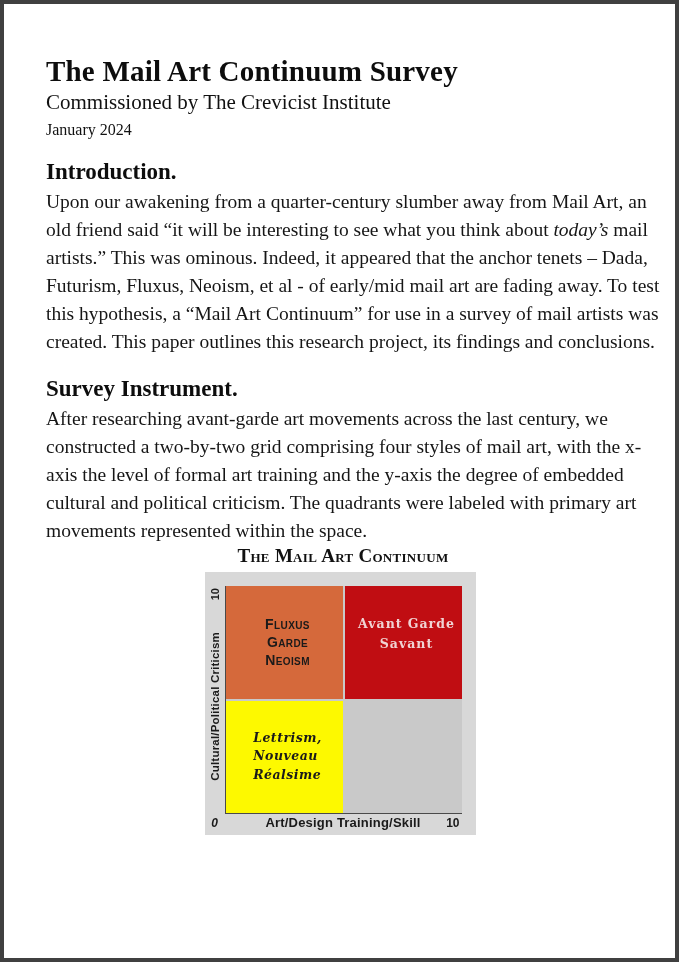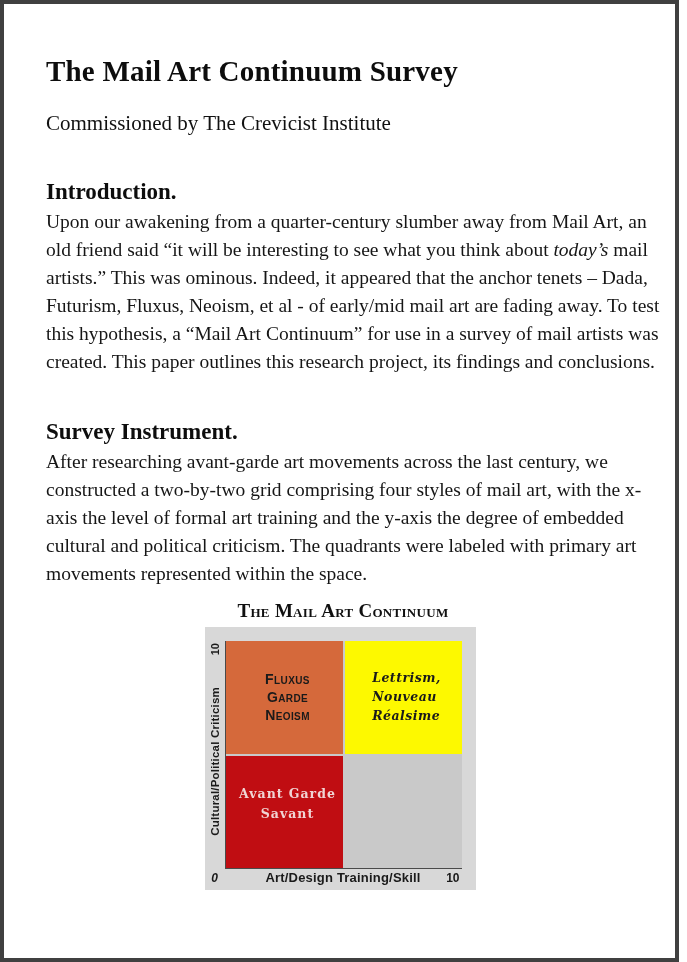--- a/index.html
+++ b/index.html
@@ -19,37 +19,37 @@
     position:absolute; inset:9px;
     background:#ffffff;
     padding:42px 32px 0 33px;
     overflow:hidden;
   }
   .doc-title {
     font-size:29px; font-weight:bold; letter-spacing:0.2px;
     color:#0d0d0d;
   }
   .doc-subtitle {
-    font-size:21px; margin-top:23px; color:#111;
+    font-size:21px; margin-top:2px; color:#111;
   }
   .doc-date {
     font-size:16px; margin-top:6px; color:#111;
   }
-  .section { margin-top:43px; }
+  .section { margin-top:20px; }
   .section-heading {
     font-size:23px; font-weight:bold; color:#0d0d0d;
   }
   .body-text {
     font-size:19.5px; line-height:28px; margin-top:3px;
     color:#161616; width:624px;
   }
   .body-text .it { font-style:italic;text-align:right; }
 
   
-  .figure { margin-top:12px; }
+  .figure { }
   .figure-title {
     text-align:center;
     font-family:"Liberation Serif", serif;
     font-variant:small-caps;
     font-weight:bold;
     font-size:19px;
     letter-spacing:0.3px;
     color:#101010;
     margin-left:6px;
   }
@@ -141,20 +141,21 @@
   }
 </style>
 </head>
 <body>
 
 <div class="frame">
   <div class="page">
 
     <h1 class="doc-title">The Mail Art Continuum Survey</h1>
     <div class="doc-subtitle">Commissioned by The Crevicist Institute</div>
+    <div class="doc-date">January 2024</div>
 
     <div class="section">
       <h2 class="section-heading">Introduction.</h2>
       <p class="body-text"><span>Upon our awakening from a quarter-century slumber away from Mail Art, an old friend said “it will be interesting to see what you think about </span><span class="it">today’s</span><span> mail artists.” This was ominous. Indeed, it appeared that the anchor tenets – Dada, Futurism, Fluxus, Neoism, et al - of early/mid mail art are fading away. To test this hypothesis, a “Mail Art Continuum” for use in a survey of mail artists was created. This paper outlines this research project, its findings and conclusions.</span></p>
     </div>
 
     <div class="section">
       <h2 class="section-heading">Survey Instrument.</h2>
       <p class="body-text">After researching avant-garde art movements across the last century, we constructed a two-by-two grid comprising four styles of mail art, with the x-axis the level of formal art training and the y-axis the degree of embedded cultural and political criticism. The quadrants were labeled with primary art movements represented within the space.</p>
     </div>
@@ -169,35 +170,35 @@
           <span class="y-tick-top">10</span>
           <span class="y-label">Cultural/Political Criticism</span>
         </div>
 
         <div class="plot">
           <div class="quad quad-tl" style="background: rgb(213, 105, 59); color: rgb(26, 26, 26);">
             <div class="lines">
               <span>Fluxus</span>
               <span>Garde</span>
               <span>Neoism</span>
+            </div>
+          </div>
+          <div class="quad quad-tr" style="background: rgb(192, 13, 18); color: rgb(240, 211, 211);">
+            <div class="lines">
+              <span>Avant Garde</span>
+              <span>Savant</span>
             </div>
           </div>
           <div class="quad quad-bl" style="background: rgb(253, 249, 0); color: rgb(26, 26, 26);">
             <div class="lines">
               <span>Lettrism,</span>
               <span>Nouveau</span>
               <span>Réalsime</span>
             </div>
           </div>
-          <div class="quad quad-tr" style="background: rgb(192, 13, 18); color: rgb(240, 211, 211);">
-            <div class="lines">
-              <span>Avant Garde</span>
-              <span>Savant</span>
-            </div>
-          </div>
         </div>
 
         <div class="corner">0</div>
 
         <div class="x-axis">
           <span class="x-label">Art/Design Training/Skill</span>
           <span class="x-tick-right">10</span>
         </div>
       </div>
     </figure>

